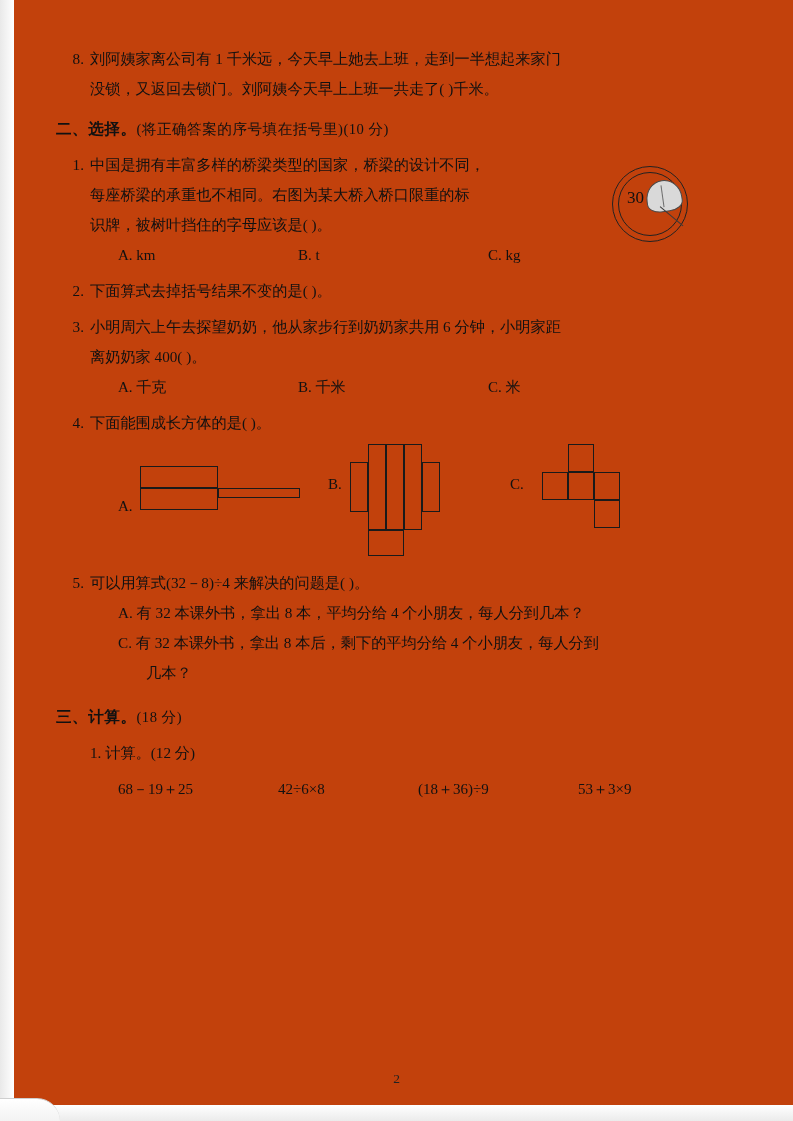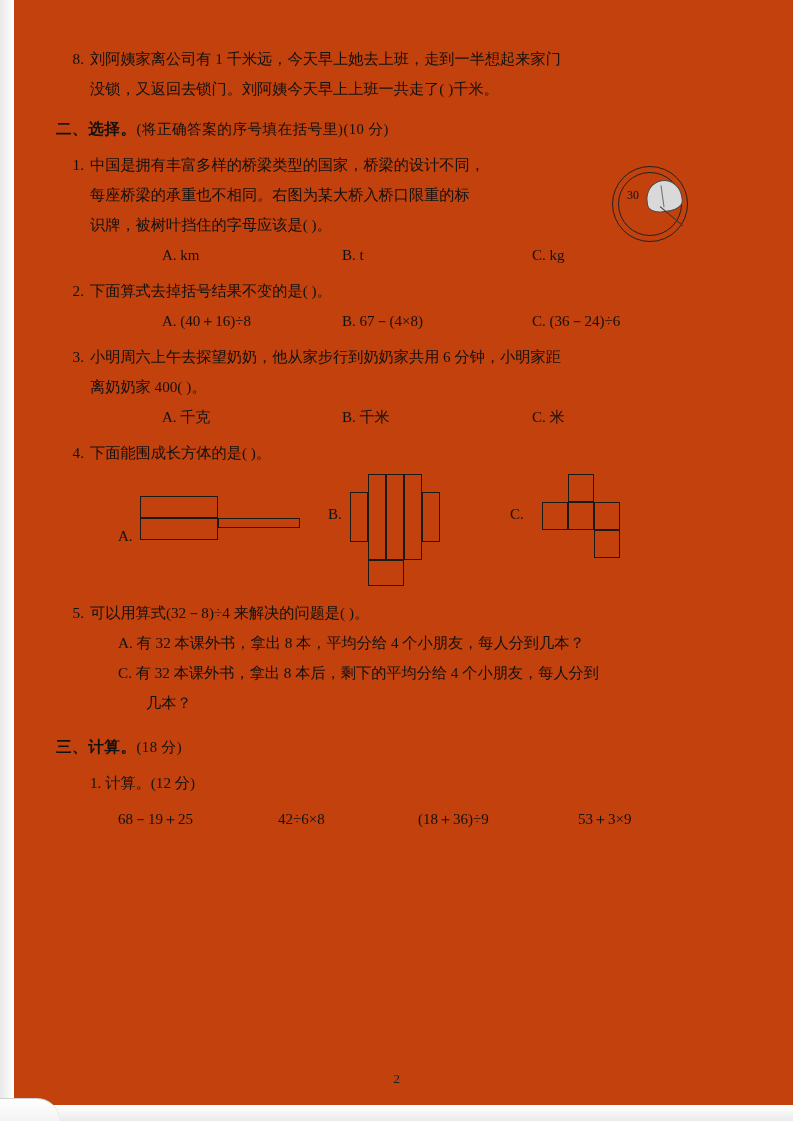--- a/index.html
+++ b/index.html
@@ -81,21 +81,21 @@
     font-weight: normal;
     font-size: 14.6px;
   }
   .opts {
     display: flex;
     font-size: 15px;
     line-height: 30px;
     padding-left: 62px;
   }
   .opts .o { }
-  .opts .o1 { width: 180px; margin-left: 44px; }
+  .opts .o1 { width: 180px; }
   .opts .o2 { width: 190px; }
   .mt6 { margin-top: 6px; }
   .mt14 { margin-top: 14px; }
 
   
   .fig-sign {
     position: absolute;
     right: 26px;
     top: 118px;
     width: 108px;
@@ -111,21 +111,21 @@
   .fig-sign .ring-inner {
     position: absolute;
     left: 10px; top: 10px;
     width: 62px; height: 62px;
     border: 1.2px solid #222;
     border-radius: 50%;
   }
   .fig-sign .sign-num {
     position: absolute;
     left: 19px; top: 26px;
-    font-size: 12px;
+    font-size: 17px;
     font-family: "Liberation Serif", serif;
   }
   .fig-sign .leaf {
     position: absolute;
     left: 38px; top: 18px;
     width: 34px; height: 30px;
     background: #d9d9d9;
     border: 1.1px solid #4a4a4a;
     border-radius: 60% 60% 48% 48% / 72% 72% 36% 36%;
     transform: rotate(-8deg);
@@ -222,25 +222,20 @@
         <span>识牌，被树叶挡住的字母应该是(    )。</span>
       </div>
       <div class="opts">
         <span class="o o1">A. km</span>
         <span class="o o2">B. t</span>
         <span class="o">C. kg</span>
       </div>
 
       <div class="q hang mt6">
         <span class="num">2.</span><span>下面算式去掉括号结果不变的是(    )。</span>
-      </div>
-      <div class="opts">
-        <span class="o o1">A. (40＋16)÷8</span>
-        <span class="o o2">B. 67－(4×8)</span>
-        <span class="o">C. (36－24)÷6</span>
       </div>
 
       <div class="q hang mt6">
         <span class="num">3.</span><span>小明周六上午去探望奶奶，他从家步行到奶奶家共用 6 分钟，小明家距</span>
       </div>
       <div class="q indent-1">
         <span>离奶奶家 400(    )。</span>
       </div>
       <div class="opts">
         <span class="o o1">A. 千克</span>

